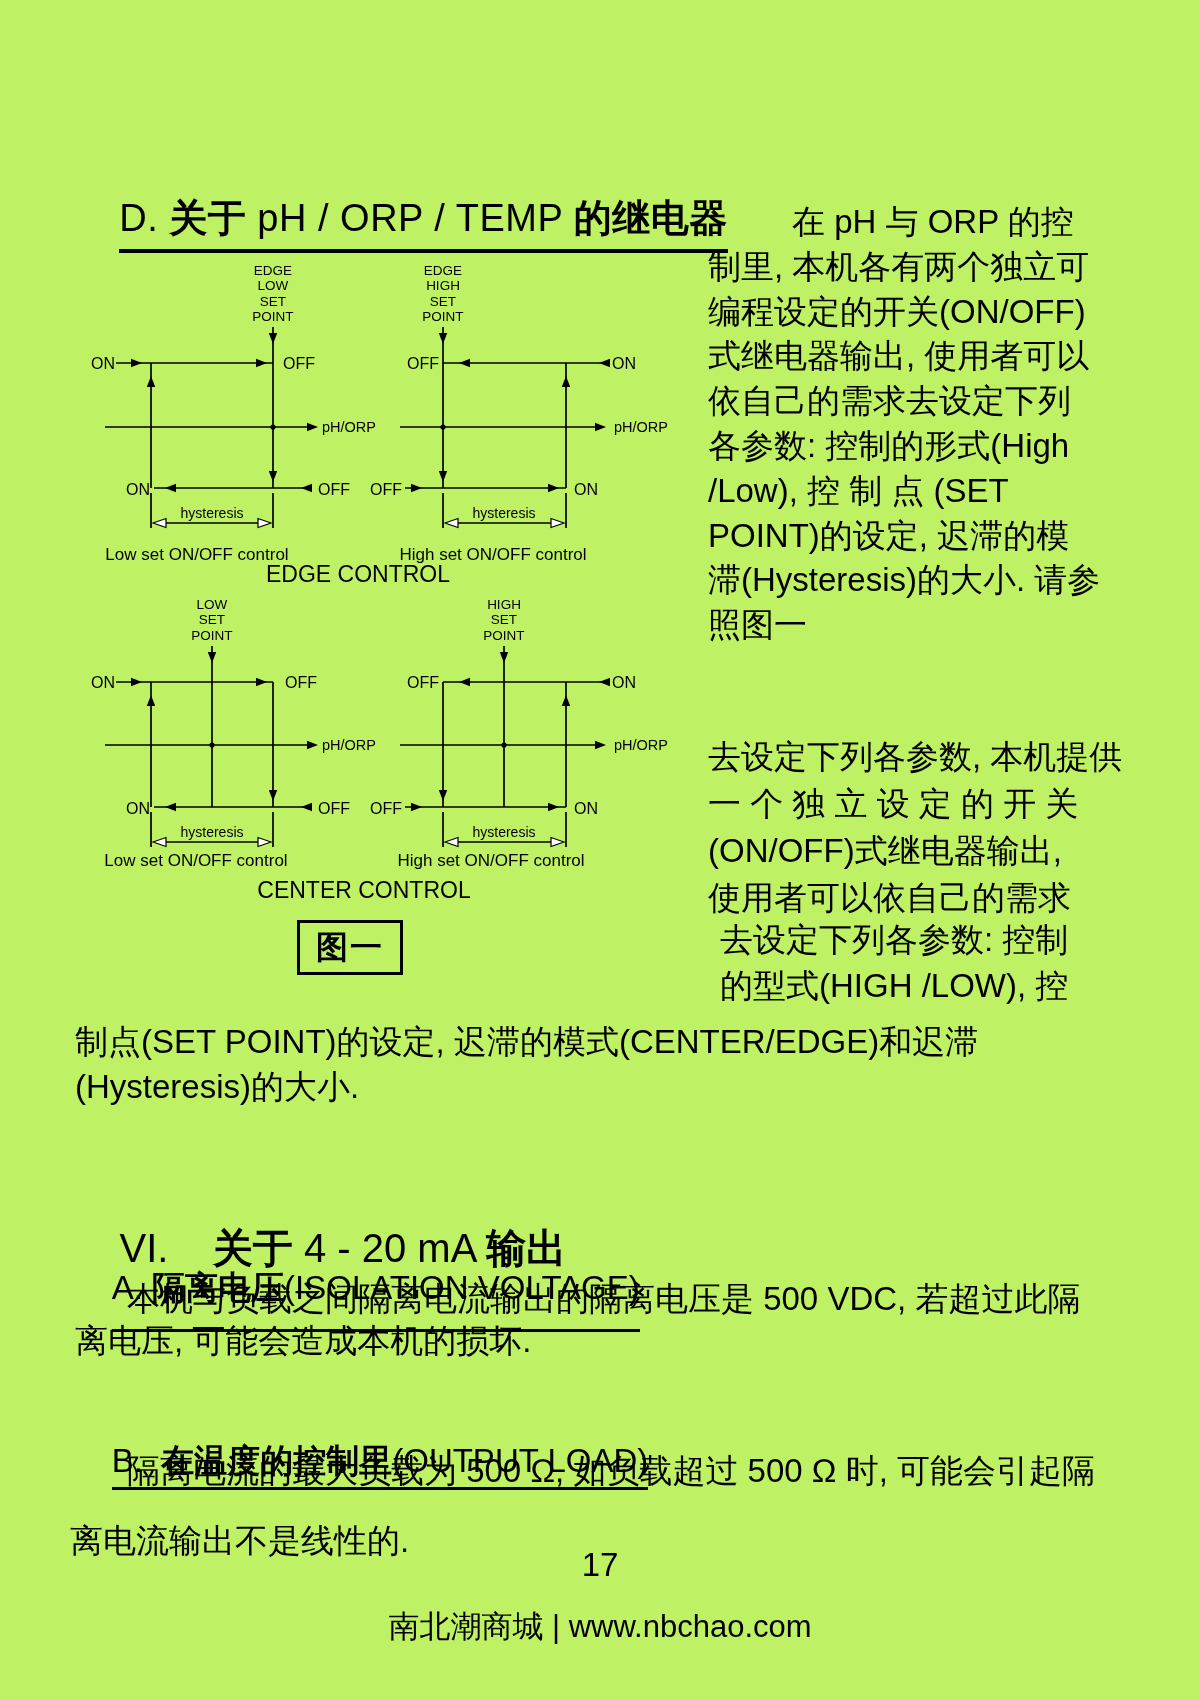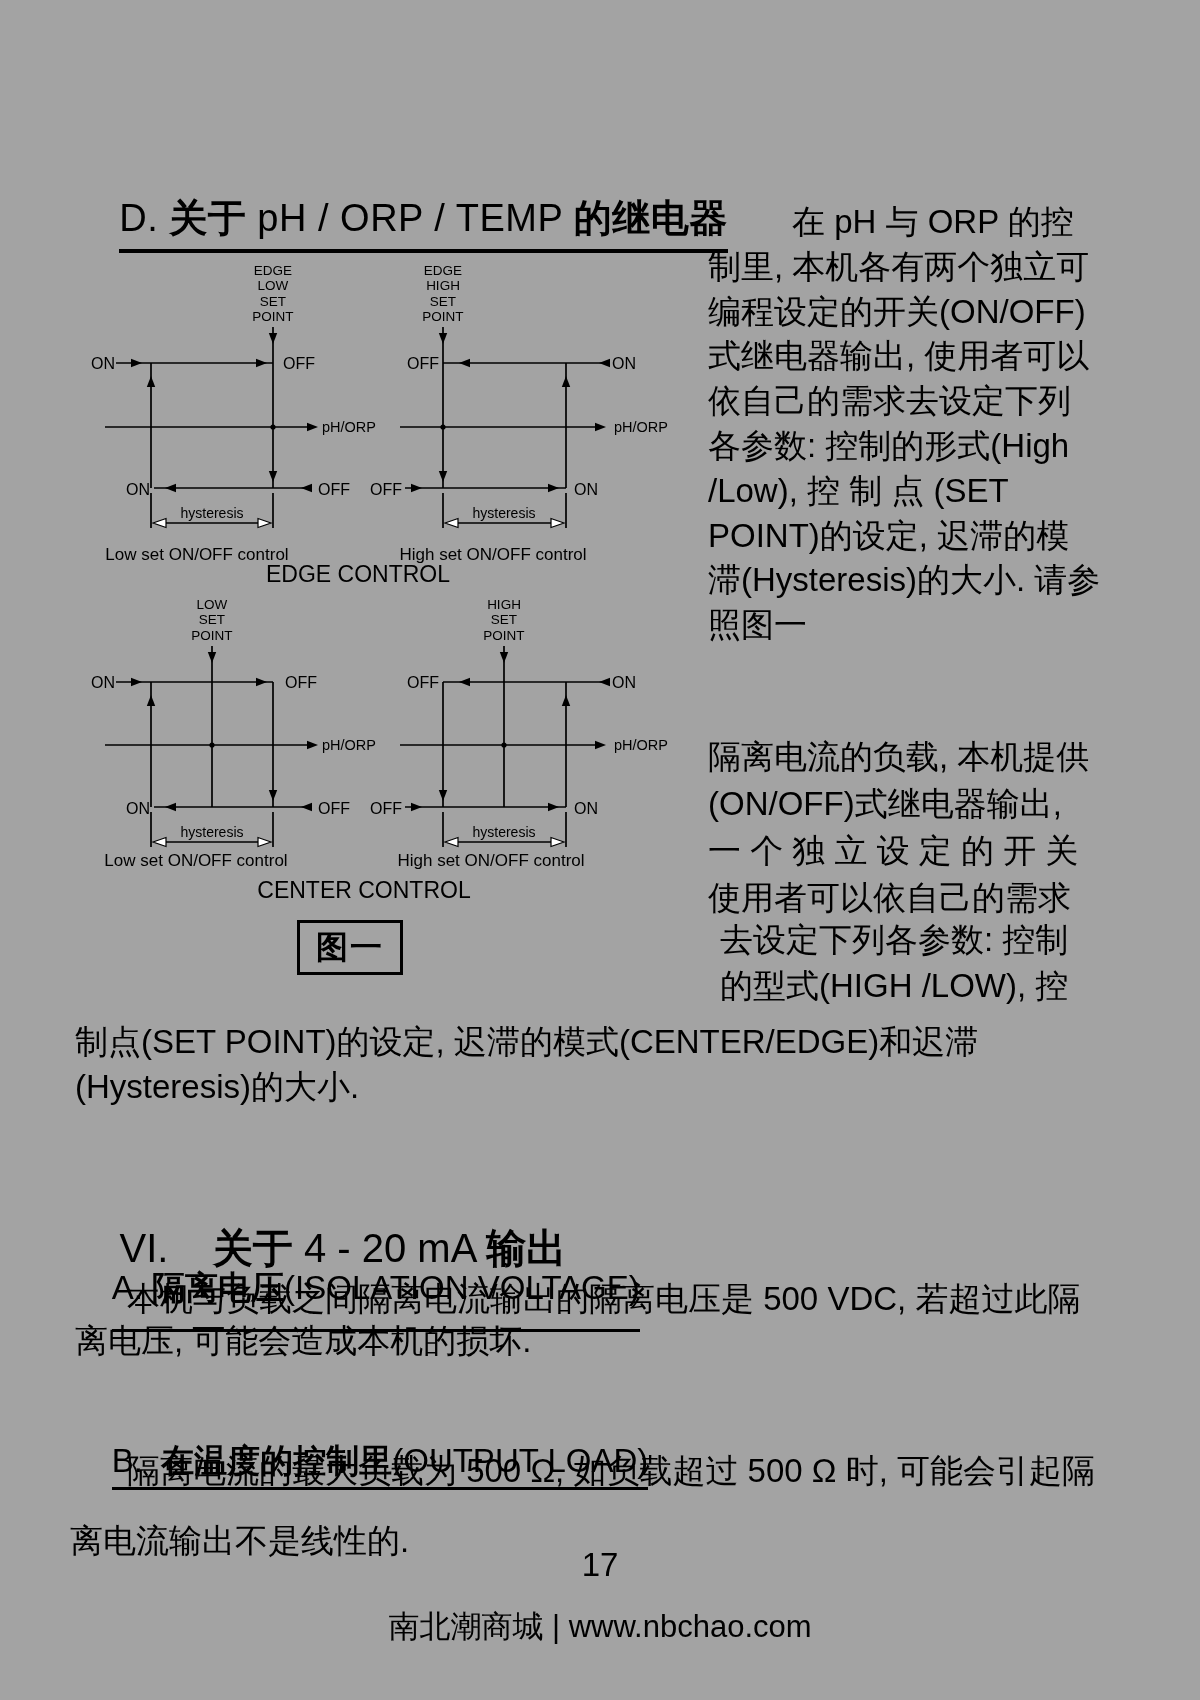--- a/index.html
+++ b/index.html
@@ -1,18 +1,18 @@
 <!DOCTYPE html>
 <html><head>
 <meta charset="utf-8">
 <style>
   html,body{margin:0;padding:0;background:#888;}
   .page{
     position:relative;width:1200px;height:1700px;margin:0 auto;
-    background:#a3a3a3;color:#000;
+    background:#bef264;color:#000;
     font-family:"Liberation Sans","DejaVu Sans",sans-serif;
     overflow:hidden;
   }
   .abs{position:absolute;}
   .pre{white-space:pre;}
   .nw{white-space:nowrap;}
   .b{font-weight:700;}
   .uline{border-bottom:4px solid #000;padding-bottom:5px;display:inline-block;}
   .h1{font-size:38px;letter-spacing:0.5px;}
   .h2{font-size:40px;}
@@ -230,23 +230,23 @@
     <div class="colline nw pre">式继电器输出, 使用者可以</div>
     <div class="colline nw pre">依自己的需求去设定下列</div>
     <div class="colline nw pre">各参数: 控制的形式(High</div>
     <div class="colline nw pre">/Low),  控 制 点  (SET</div>
     <div class="colline nw pre">POINT)的设定, 迟滞的模</div>
     <div class="colline nw pre">滞(Hysteresis)的大小. 请参</div>
     <div class="colline nw pre">照图一</div>
   </div>
 
   <div class="abs rcol2" style="left:708px;top:733px;">
-    <div class="colline nw pre">隔离电流的负载, 本机提供</div>
+    <div class="colline nw pre">去设定下列各参数, 本机提供</div>
+    <div class="colline nw pre">一 个 独 立 设 定 的 开 关</div>
     <div class="colline nw pre">(ON/OFF)式继电器输出,</div>
-    <div class="colline nw pre">一 个 独 立 设 定 的 开 关</div>
     <div class="colline nw pre">使用者可以依自己的需求</div>
   </div>
 
   <div class="abs" style="left:720px;top:917px;line-height:46px;">
     <div class="colline nw pre">去设定下列各参数: 控制</div>
     <div class="colline nw pre">的型式(HIGH /LOW), 控</div>
   </div>
 
   <div class="abs" style="left:75px;top:1003px;line-height:45px;margin-top:16px;">
     <div class="colline nw pre">制点(SET  POINT)的设定, 迟滞的模式(CENTER/EDGE)和迟滞</div>

